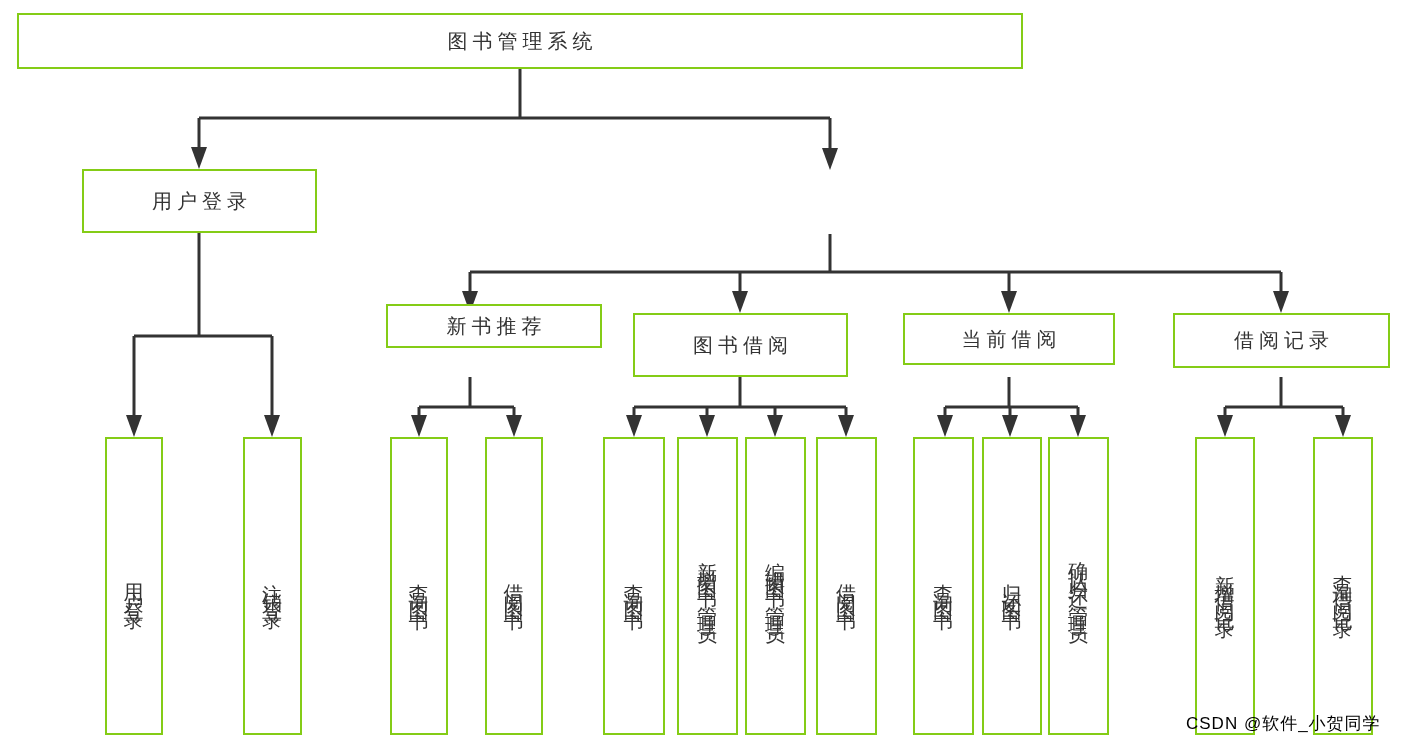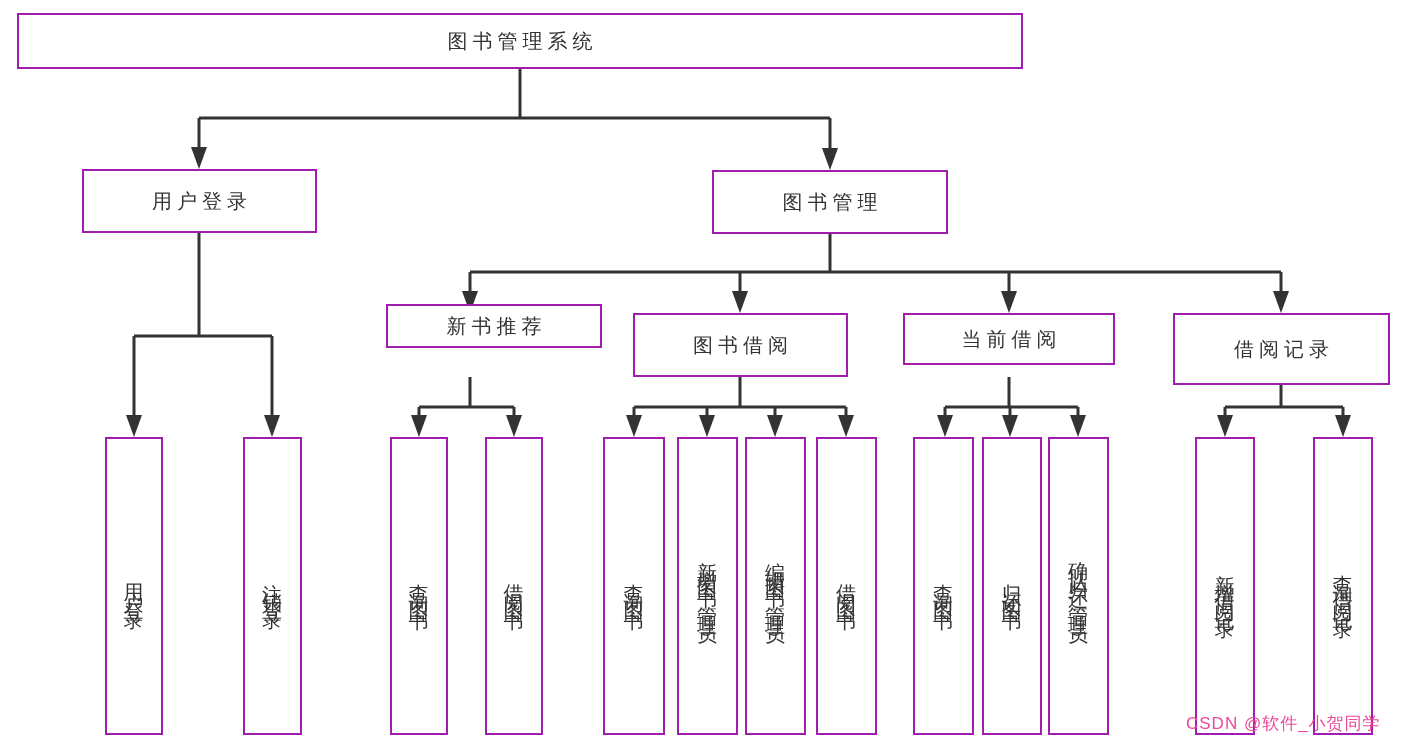--- a/index.html
+++ b/index.html
@@ -13,21 +13,21 @@
     overflow: hidden;
   }
   .connectors {
     position: absolute;
     left: 0; top: 0;
     z-index: 0;
   }
   .box {
     position: absolute;
     box-sizing: border-box;
-    border: 2px solid #a21caf;
+    border: 2px solid #84cc16;
     background: #ffffff;
     display: flex;
     align-items: center;
     justify-content: center;
     z-index: 1;
   }
   .hbox span {
     font-size: 20px;
     letter-spacing: 5px;
     text-indent: 5px;
@@ -122,34 +122,31 @@
     </g>
   </svg>
 
   <div class="box hbox" style="left:17px; top:13px; width:1006px; height:56px;">
     <span>图书管理系统</span>
   </div>
 
   <div class="box hbox" style="left:82px; top:169px; width:235px; height:64px;">
     <span>用户登录</span>
   </div>
-  <div class="box hbox" style="left:712px; top:170px; width:236px; height:64px;">
-    <span>图书管理</span>
-  </div>
 
   <div class="box hbox" style="left:362px; top:304px; width:216px; height:44px;margin-left:24px;">
     <span>新书推荐</span>
   </div>
   <div class="box hbox" style="left:633px; top:313px; width:215px; height:64px;font-family:Liberation Serif, serif;">
     <span>图书借阅</span>
   </div>
   <div class="box hbox" style="left:903px; top:313px; width:212px; height:52px;">
     <span>当前借阅</span>
   </div>
-  <div class="box hbox" style="left:1173px; top:313px; width:217px; height:72px;text-align:right;">
+  <div class="box hbox" style="left:1173px; top:313px; width:217px; height:55px;text-align:right;">
     <span>借阅记录</span>
   </div>
 
   <div class="box vbox" style="left:105px; top:437px; width:58px; height:298px;">
     <span>用户登录</span>
   </div>
   <div class="box vbox" style="left:243px; top:437px; width:59px; height:298px;">
     <span>注销登录</span>
   </div>
 
@@ -183,15 +180,15 @@
     <span>确认归还（管理员）</span>
   </div>
 
   <div class="box vbox" style="left:1195px; top:437px; width:60px; height:298px;">
     <span>新增借阅记录</span>
   </div>
   <div class="box vbox" style="left:1313px; top:437px; width:60px; height:298px;">
     <span>查询借阅记录</span>
   </div>
 
-  <div class="watermark" style="color: #ec4899;">CSDN @软件_小贺同学</div>
+  <div class="watermark" style="color: #000000;">CSDN @软件_小贺同学</div>
 
 </div>
 
 </body></html>

